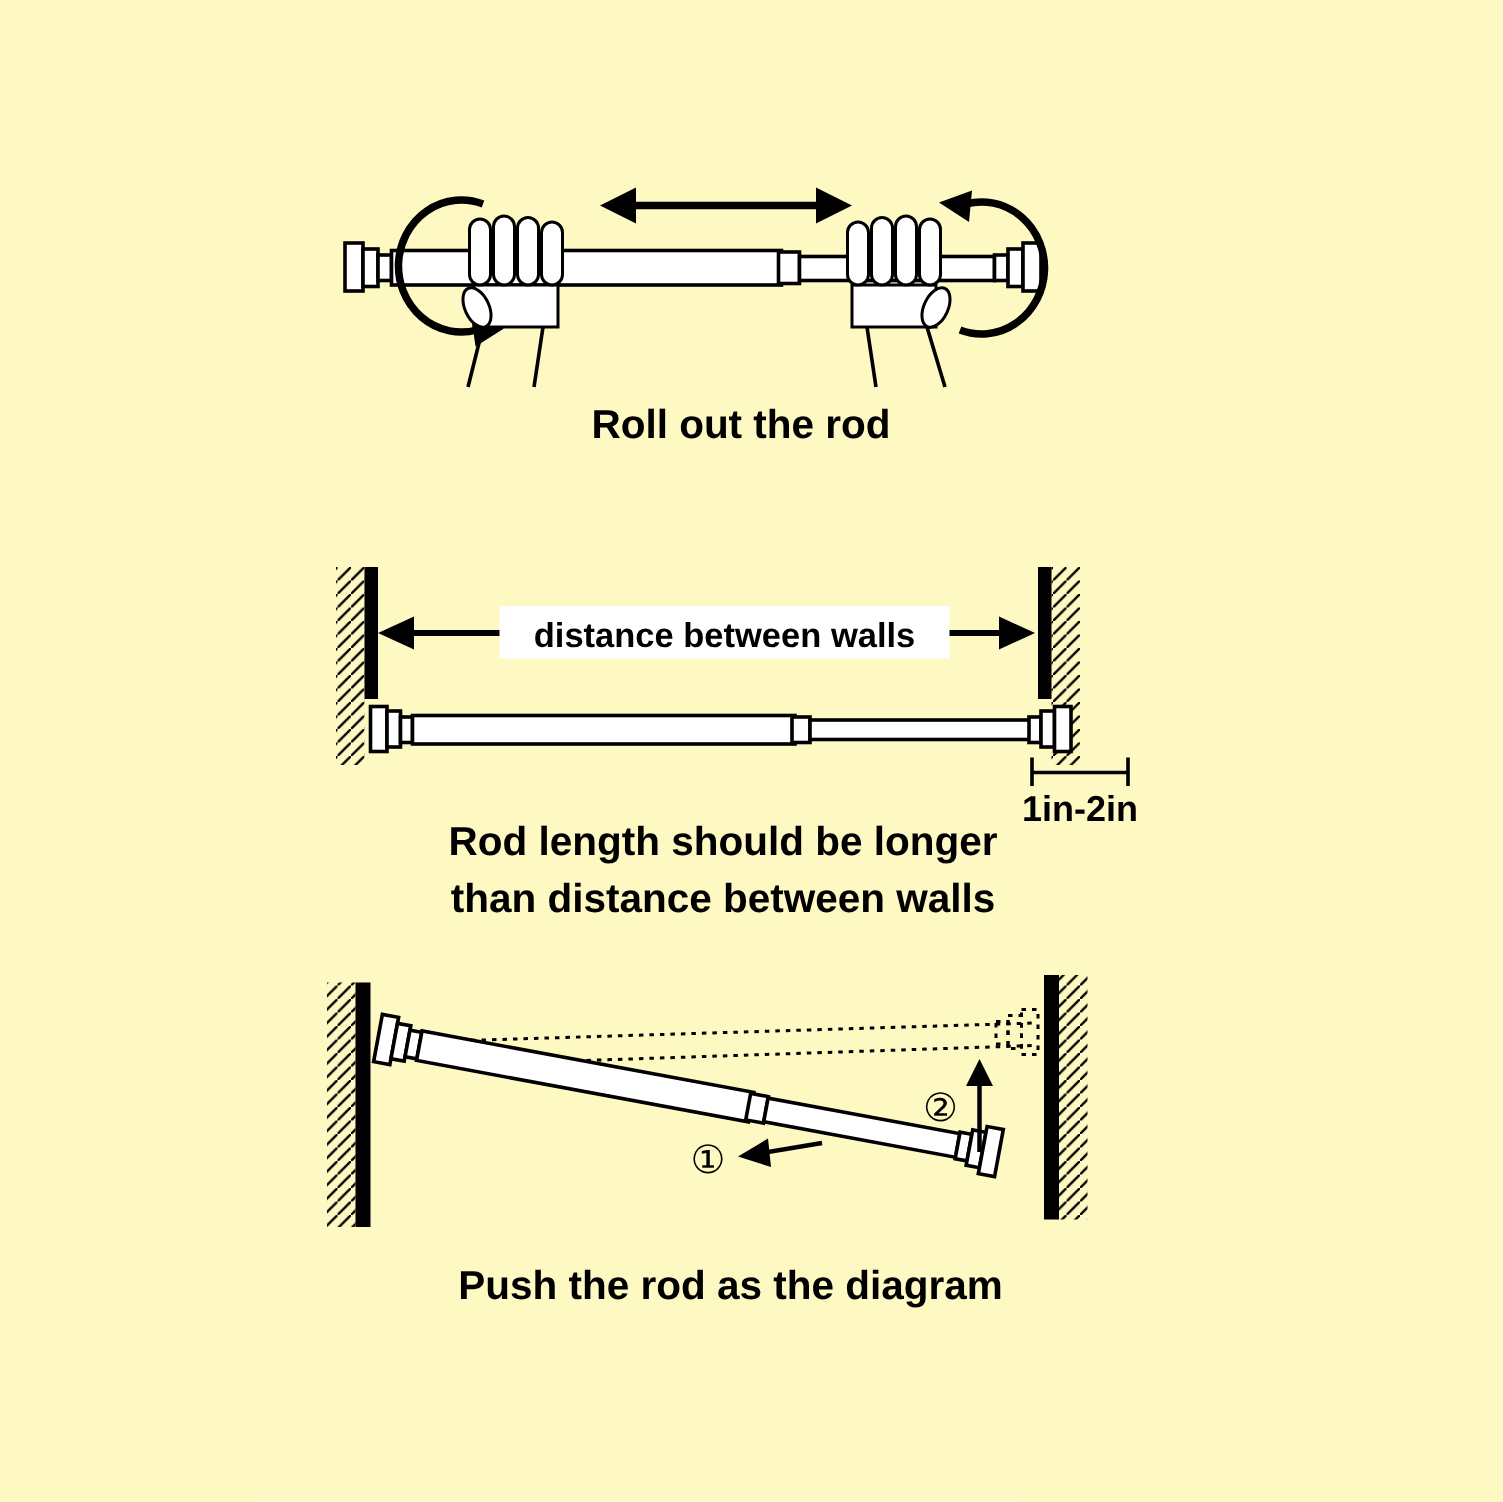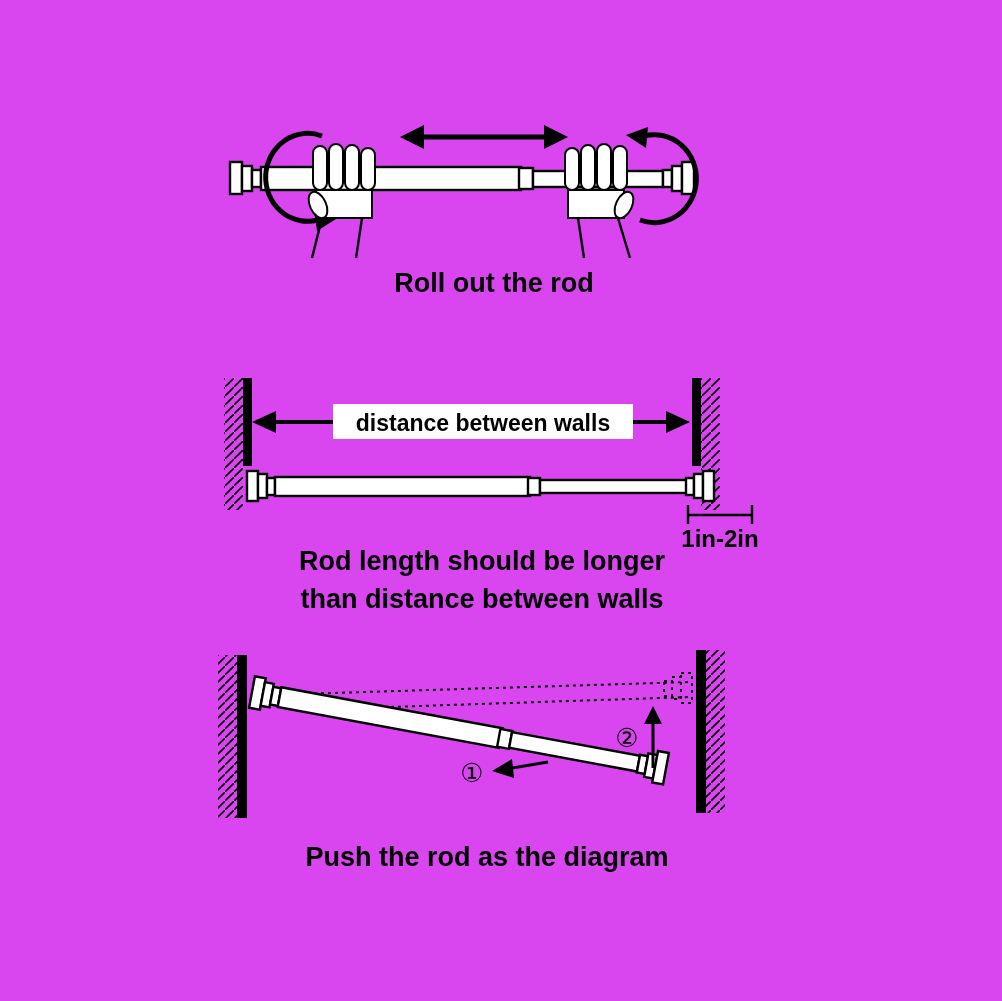--- a/index.html
+++ b/index.html
@@ -1,16 +1,16 @@
 <!DOCTYPE html>
 <html><head>
 <meta charset="utf-8">
 <style>
   html, body { margin: 0; padding: 0; background: #ffffff; }
-  .stage { position: relative; width: 1002px; height: 1001px; background: #d946ef; overflow: hidden; }
+  .stage { position: relative; width: 1002px; height: 1001px; background: #fef9c3; overflow: hidden; }
   svg { display: block; }
   .outline   { fill: #ffffff; stroke: #000000; stroke-width: 2.4; }
   .outline-thin { fill: #ffffff; stroke: #000000; stroke-width: 2; }
   .stroke    { stroke: #000000; fill: none; }
   .blackfill { fill: #000000; stroke: none; }
   .whitefill { fill: #ffffff; stroke: none; }
   .dotted    { stroke: #000000; fill: none; stroke-dasharray: 3 4; stroke-width: 2; }
   text { text-anchor: middle; fill: #000000; }
   .caption  { font: 700 27px "Liberation Sans", sans-serif; }
   .label    { font: 700 23px "Liberation Sans", sans-serif; }

